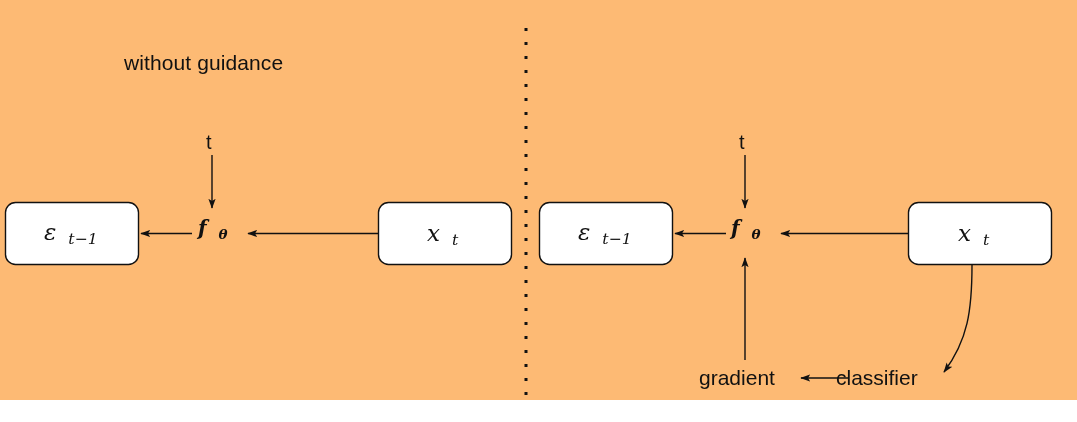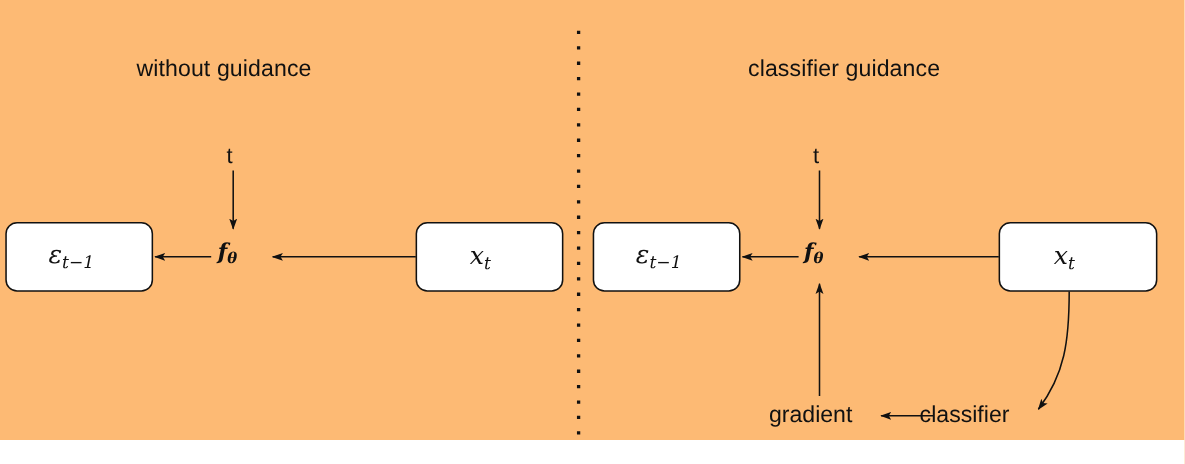--- a/index.html
+++ b/index.html
@@ -51,20 +51,21 @@
     position: absolute;
     font-family: "DejaVu Serif", "Liberation Serif", serif;
     font-style: italic;
     color: #111111;
     white-space: nowrap;
   }
   .math-label .sub {
     font-size: 0.68em;
     vertical-align: -0.28em;
     font-style: italic;
+    margin-left: 12px;
   }
   .box-math { font-size: 23px; }
   .ftheta   { font-size: 20px; font-weight: 600; }
 
   #eps-left-text  { left: 44px;  top: 219px; }
   #eps-right-text { left: 578px; top: 219px; }
   #xt-left-text   { left: 427px; top: 220px; }
   #xt-right-text  { left: 958px; top: 220px; }
   #ftheta-left    { left: 198px; top: 216px; }
   #ftheta-right   { left: 731px; top: 216px; }
@@ -109,21 +110,20 @@
       <line x1="745" y1="360" x2="745" y2="258" stroke="#111111" stroke-width="1.4" marker-end="url(#arrowhead)"></line>
 
       <line x1="849" y1="378" x2="801" y2="378" stroke="#111111" stroke-width="1.4" marker-end="url(#arrowhead)"></line>
 
       <path d="M 972,265 C 972,310 968,340 944,372" fill="none" stroke="#111111" stroke-width="1.4" marker-end="url(#arrowhead)"></path>
     </g>
   </svg>
 
   <div class="panel-title" id="title-left">without guidance</div>
 
-  <div class="panel-title" id="title-right">classifier guidance</div>
 
   <div class="plain-label" id="t-label-left">t</div>
 
   <div class="math-label box-math" id="eps-left-text">
     <span>ε</span><span class="sub">t−1</span>
   </div>
 
   <div class="math-label ftheta" id="ftheta-left">
     <span>f</span><span class="sub">θ</span>
   </div>

